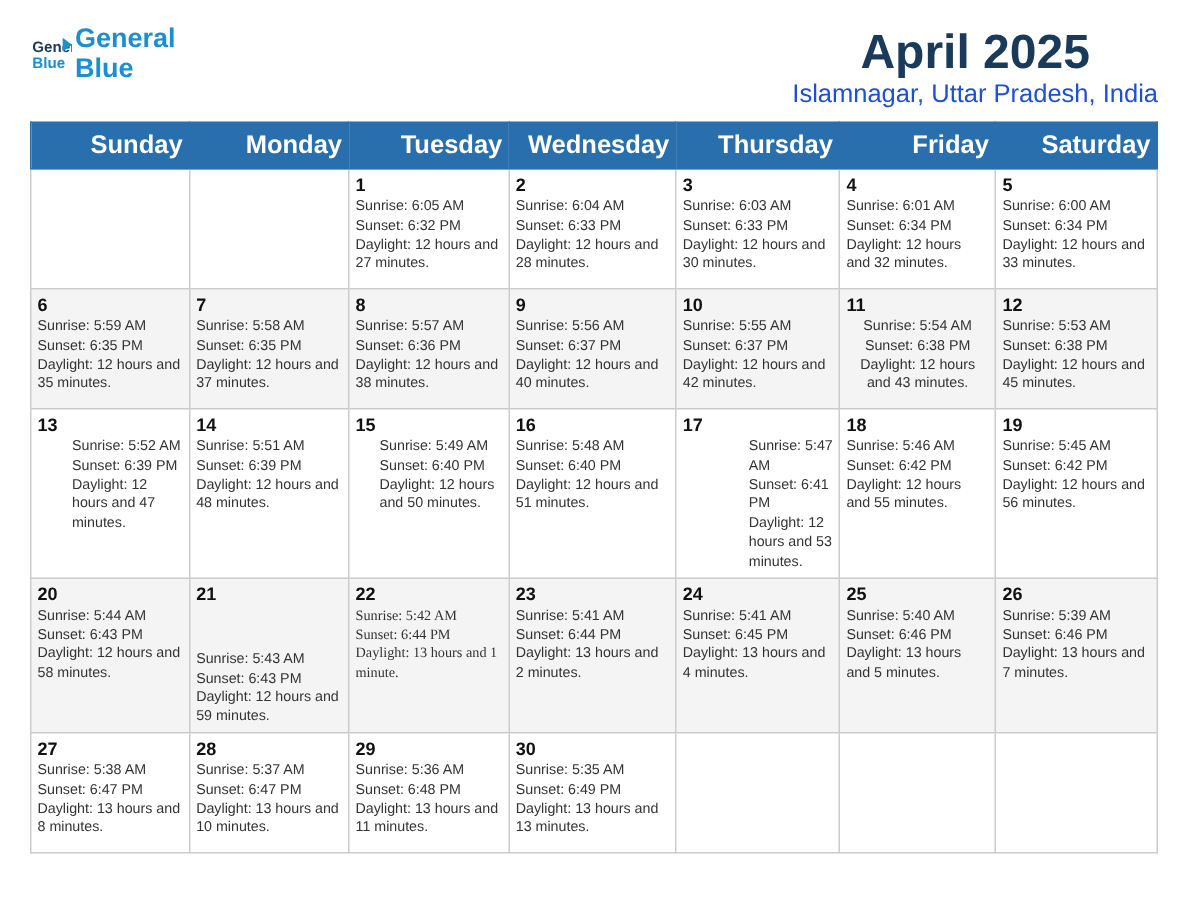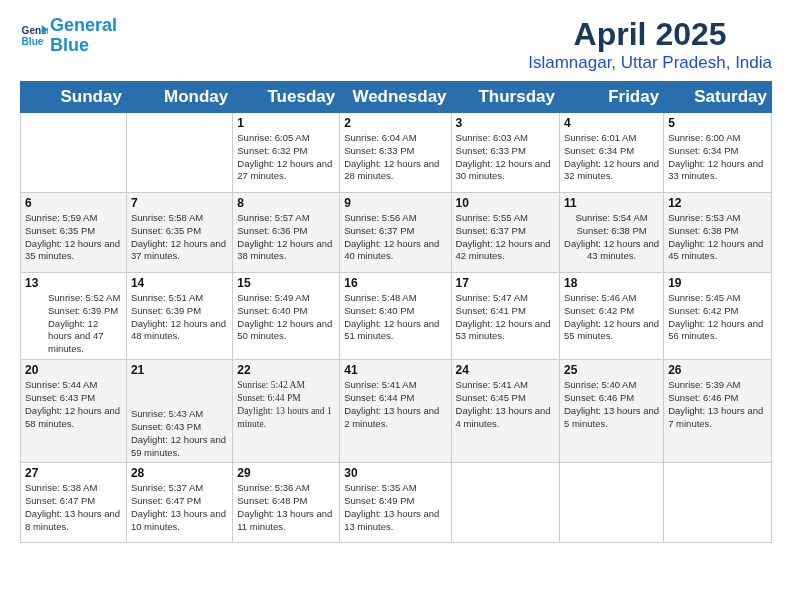--- a/index.html
+++ b/index.html
@@ -215,33 +215,33 @@
 Daylight: 12 hours and 47 minutes.</div>
           </td>
           <td>
             <span class="day-num">14</span>
             <div class="day-info" style="white-space: pre-line;">Sunrise: 5:51 AM
 Sunset: 6:39 PM
 Daylight: 12 hours and 48 minutes.</div>
           </td>
           <td>
             <span class="day-num">15</span>
-            <div class="day-info" style="white-space: pre-line;">Sunrise: 5:49 AM
+            <div class="day-info" style="white-space: pre-line; margin-left: 16px;">Sunrise: 5:49 AM
 Sunset: 6:40 PM
 Daylight: 12 hours and 50 minutes.</div>
           </td>
           <td>
             <span class="day-num">16</span>
             <div class="day-info" style="white-space: pre-line;">Sunrise: 5:48 AM
 Sunset: 6:40 PM
 Daylight: 12 hours and 51 minutes.</div>
           </td>
           <td>
             <span class="day-num">17</span>
-            <div class="day-info" style="white-space: pre-line;">Sunrise: 5:47 AM
+            <div class="day-info" style="white-space: pre-line; margin-left: 44px;">Sunrise: 5:47 AM
 Sunset: 6:41 PM
 Daylight: 12 hours and 53 minutes.</div>
           </td>
           <td>
             <span class="day-num">18</span>
             <div class="day-info" style="white-space: pre-line;">Sunrise: 5:46 AM
 Sunset: 6:42 PM
 Daylight: 12 hours and 55 minutes.</div>
           </td>
           <td>
@@ -264,21 +264,21 @@
 Sunset: 6:43 PM
 Daylight: 12 hours and 59 minutes.</div>
           </td>
           <td>
             <span class="day-num">22</span>
             <div class="day-info" style="white-space: pre-line; font-family: Liberation Serif, serif;">Sunrise: 5:42 AM
 Sunset: 6:44 PM
 Daylight: 13 hours and 1 minute.</div>
           </td>
           <td>
-            <span class="day-num">41</span>
+            <span class="day-num">23</span>
             <div class="day-info" style="white-space: pre-line;">Sunrise: 5:41 AM
 Sunset: 6:44 PM
 Daylight: 13 hours and 2 minutes.</div>
           </td>
           <td>
             <span class="day-num">24</span>
             <div class="day-info" style="white-space: pre-line;">Sunrise: 5:41 AM
 Sunset: 6:45 PM
 Daylight: 13 hours and 4 minutes.</div>
           </td>

